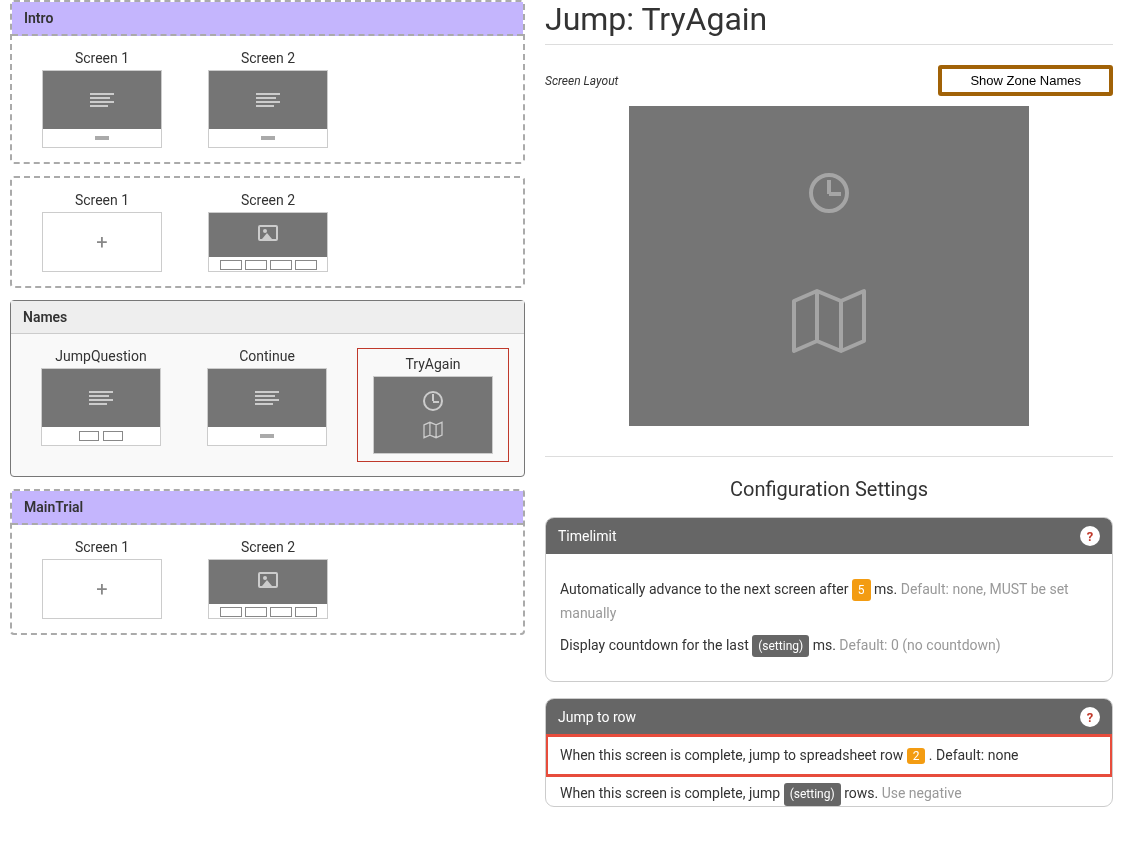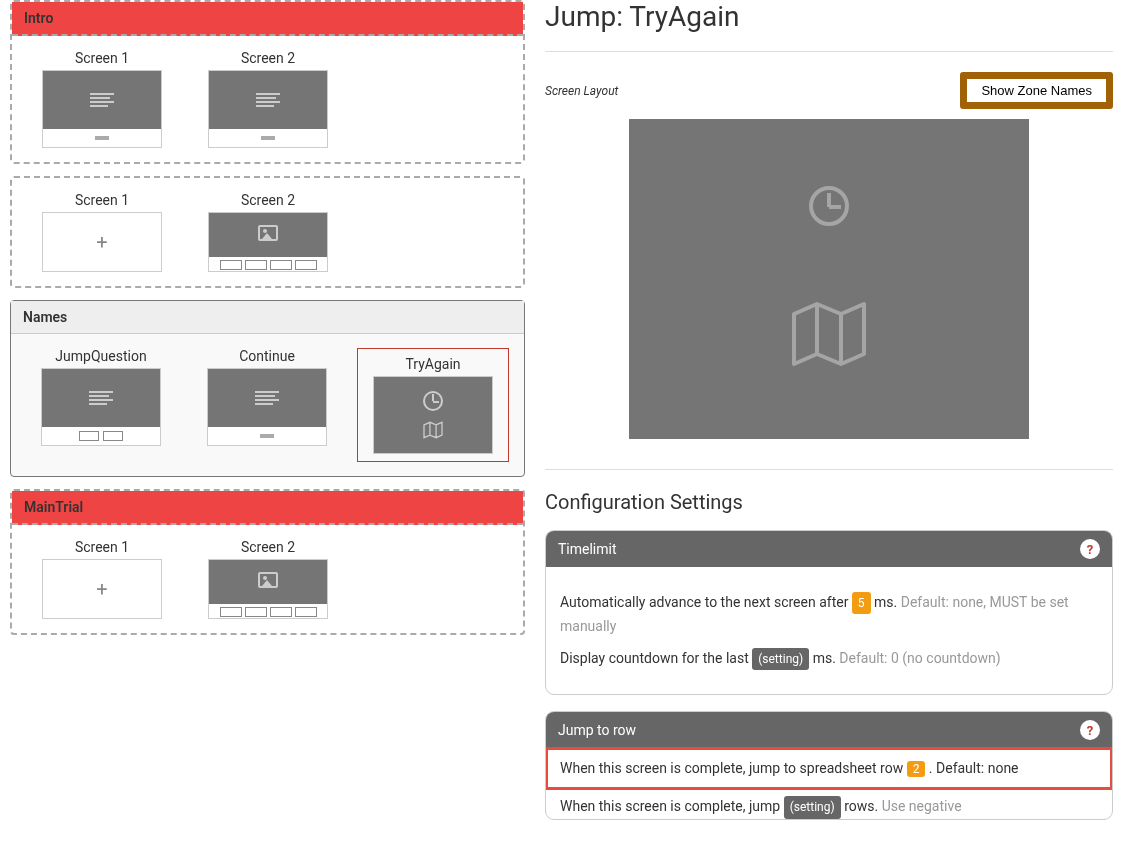--- a/index.html
+++ b/index.html
@@ -3,21 +3,21 @@
 <meta charset="utf-8">
 <style>
 * { box-sizing: border-box; margin: 0; padding: 0; }
 body { font-family: -apple-system, BlinkMacSystemFont, "Segoe UI", Roboto, sans-serif; font-size: 14px; color: #333; background: #fff; width: 1135px; height: 855px; overflow: hidden; }
 .container { display: flex; height: 100%; }
 .left-panel { width: 535px; padding: 0 10px; }
 .right-panel { flex: 1; padding: 0 22px 0 10px; }
 
 .display-group { border: 2px dashed #aaa; border-radius: 4px; margin-bottom: 12px; padding-bottom: 14px; }
 .display-group.selected { border: 1px solid #777; background: #f9f9f9; }
-.group-header { background: #ef4444; padding: 8px 12px; font-weight: 600; border-bottom: 2px dashed #aaa; }
+.group-header { background: #c4b5fd; padding: 8px 12px; font-weight: 600; border-bottom: 2px dashed #aaa; }
 .display-group.selected .group-header { border-bottom: 1px solid #ccc; background: #eee; }
 .screens-row { display: flex; gap: 14px; padding: 14px 14px 0 14px; }
 
 .screen-card { width: 152px; text-align: center; }
 .screen-card.selected .screen-thumb-wrap { outline: 1px solid #c0392b; outline-offset: -1px; padding: 8px; }
 .screen-thumb-wrap { }
 .screen-label { font-size: 14px; margin-bottom: 4px; color: #333; }
 .thumb { width: 120px; margin: 0 auto; border: 1px solid #ccc; background: #fff; }
 .thumb-main { background: #757575; height: 58px; display: flex; flex-direction: column; align-items: center; justify-content: center; gap: 4px; }
 .thumb-footer { height: 18px; background: #fff; display: flex; align-items: center; justify-content: center; gap: 4px; }
@@ -34,33 +34,33 @@
 .thumb-buttonsrow { height: 18px; display: flex; gap: 3px; justify-content: center; align-items: center; background:#fff; border-top: 4px solid #757575; padding-top:2px;}
 .thumb-btn { width: 22px; height: 10px; border: 1px solid #888; background: #fff; }
 .thumb-footer .thumb-btn { width: 20px; height: 10px; }
 
 .thumb-clock { width: 20px; height: 20px; border: 2px solid #ccc; border-radius: 50%; position: relative; }
 .thumb-clock::before { content:""; position:absolute; width:2px; height:7px; background:#ccc; left:7px; top:1px; }
 .thumb-clock::after { content:""; position:absolute; width:6px; height:2px; background:#ccc; left:8px; top:8px; }
 .thumb-map { width: 22px; height: 18px; }
 .thumb-map svg { width:100%; height:100%; }
 
-.page-title { font-size: 28px; font-weight: 400; color: #333; margin-bottom: 18px; }
+.page-title { font-size: 32px; font-weight: 400; color: #333; margin-bottom: 6px; }
 .hr { border-bottom: 1px solid #ddd; margin-bottom: 20px; }
 .section-head { display: flex; justify-content: space-between; align-items: center; margin-bottom: 10px; }
 .section-head h2 { font-size: 12px; font-weight: 400; font-style: italic; }
-.btn-outline { border: 7px solid #a16207; background: #fff; padding: 4px 14px; border-radius: 3px; font-size: 13px; cursor: pointer; }
+.btn-outline { border: 4px solid #a16207; background: #fff; padding: 4px 28px; border-radius: 3px; font-size: 13px; cursor: pointer; }
 
 .layout-preview { background: #757575; height: 320px; margin: 10px auto 30px auto; width: 400px; display: flex; flex-direction: column; align-items: center; justify-content: space-around; padding: 30px 0; }
 .layout-clock { width: 40px; height: 40px; border: 4px solid #a5a5a5; border-radius: 50%; position: relative; }
 .layout-clock::before { content:""; position:absolute; width:4px; height:14px; background:#a5a5a5; left:14px; top:3px; }
 .layout-clock::after { content:""; position:absolute; width:12px; height:4px; background:#a5a5a5; left:16px; top:15px; }
 .layout-map svg { width: 80px; height: 70px; }
 
-.config-title { font-size: 20px; font-weight: 400; margin-bottom: 16px; }
+.config-title { font-size: 20px; font-weight: 400; margin-bottom: 16px; text-align: center; }
 .config-block { border: 1px solid #ccc; border-radius: 9px; margin-bottom: 16px; overflow: hidden; }
 .config-header { background: #666; color: #fff; padding: 8px 12px; display: flex; justify-content: space-between; align-items: center; font-size: 14px; }
 .help-badge { background: #fff; color: #c0392b; width: 20px; height: 20px; border-radius: 50%; display: flex; align-items: center; justify-content: center; font-weight: bold; font-size: 13px; }
 .config-body { padding: 24px 14px; font-size: 14px; line-height: 1.7; }
 .config-body .muted { color: #999; }
 .pill { display: inline-block; padding: 1px 6px; border-radius: 3px; font-size: 12px; color: #fff; vertical-align: baseline; }
 .pill-orange { background: #f39c12; }
 .pill-gray { background: #666; }
 .highlight-box { border: 3px solid #e74c3c; padding: 10px 12px; margin: -1px; }
 </style>

